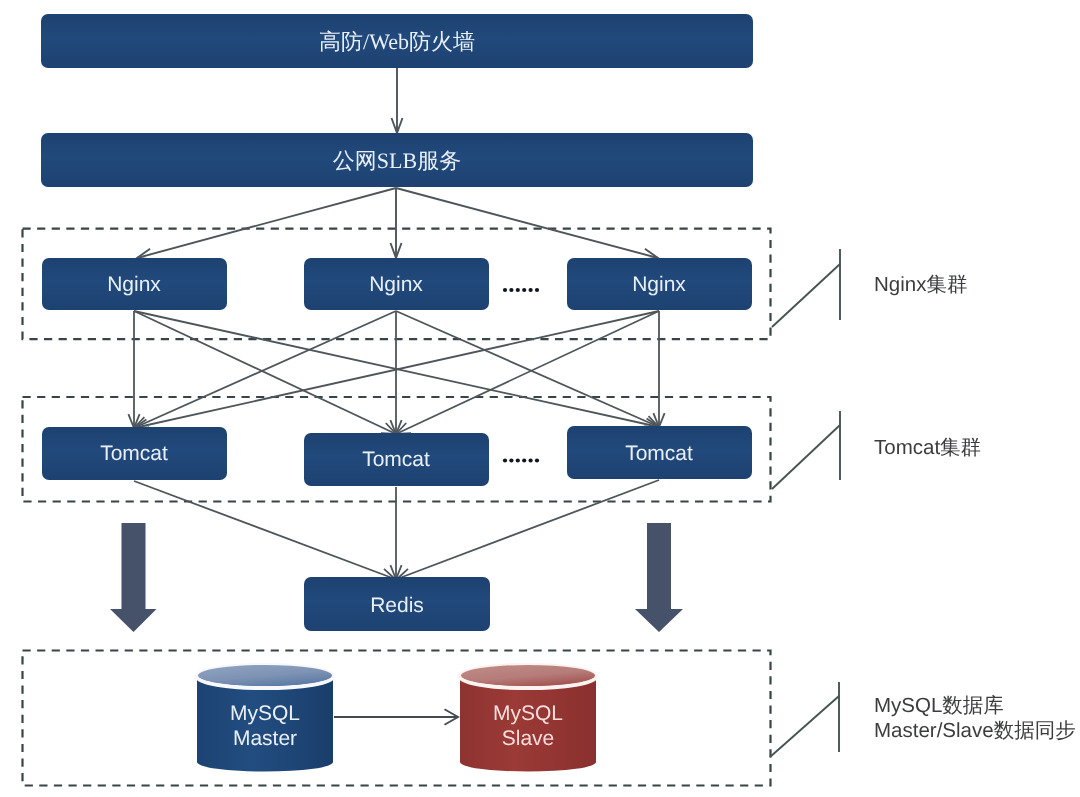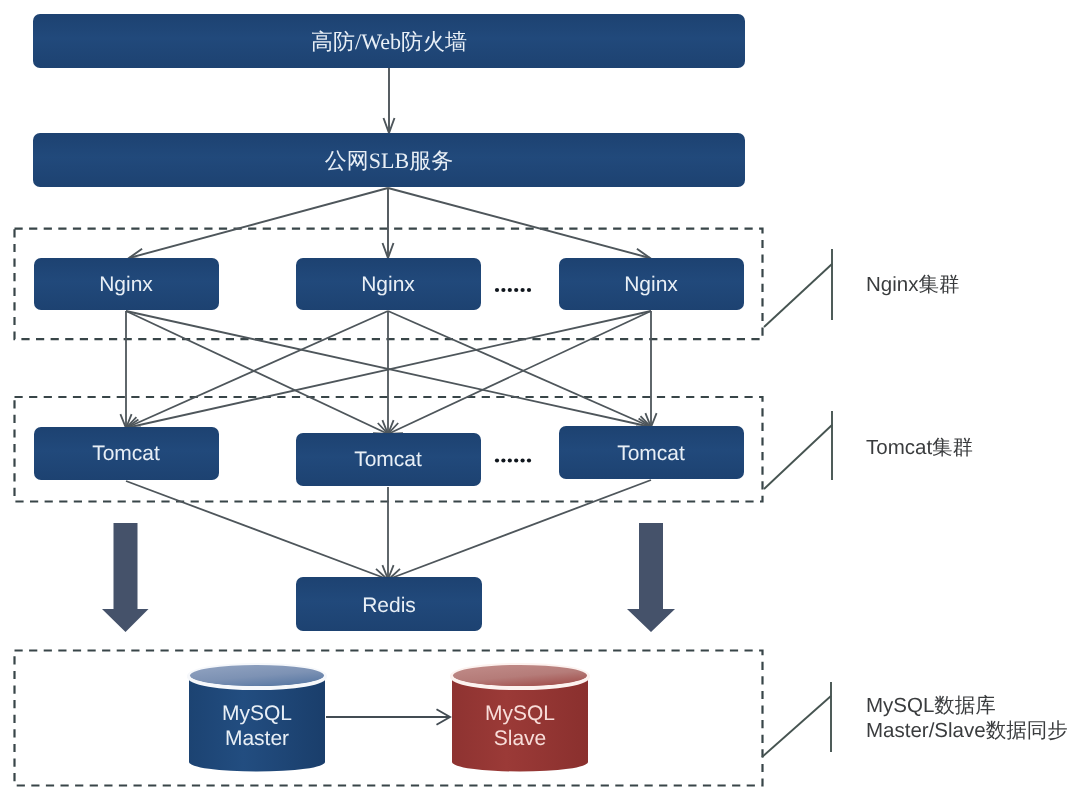--- a/index.html
+++ b/index.html
@@ -3,21 +3,21 @@
 <meta charset="utf-8">
 <title>Architecture Diagram</title>
 <style>
   html, body { margin:0; padding:0; background:#ffffff; }
   body {
     width:1080px; height:797px;
     font-family:"Liberation Sans", sans-serif;
     overflow:hidden;
     position:relative;
   }
-  #stage { position:absolute; left:0; top:0; width:1025px; height:797px; }
+  #stage { position:absolute; left:0; top:0; width:1025px; height:797px;padding-left:8px; }
   #stage svg { display:block; }
   text { font-family:"Liberation Sans", sans-serif; -webkit-font-smoothing:antialiased; text-rendering:geometricPrecision; }
   .nodelabel { fill:#e8eff6; font-size:21px; }
   .nodelabel-red { fill:#f8ddd9; font-size:21px; }
   .cjkbar { font-family:"Liberation Serif", serif; fill:#e8eff6; font-size:22px; }
   .ann { fill:#3a3c3e; font-size:20.5px; font-family:"Liberation Sans", sans-serif; }
 </style>
 </head>
 <body>
 

